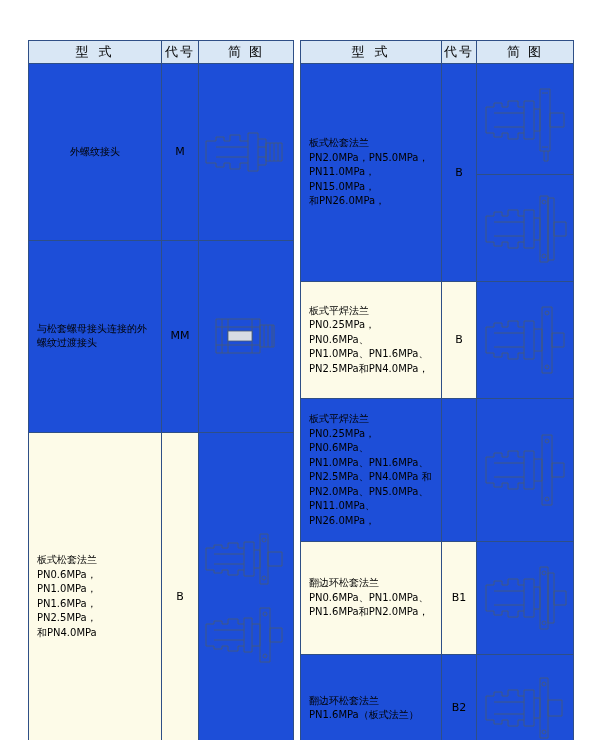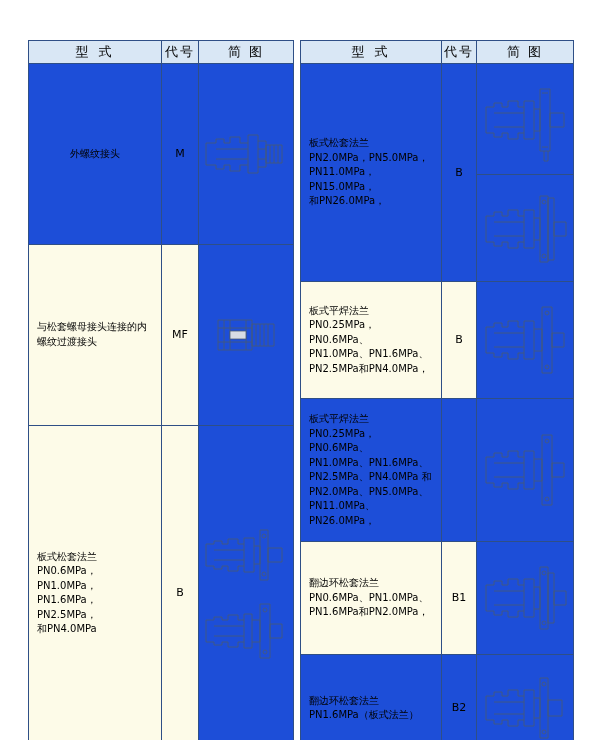--- a/index.html
+++ b/index.html
@@ -118,39 +118,40 @@
                   <path d="M30 26 h16 M30 36 h16"></path>
                   <path d="M14 26 h16 M14 36 h16"></path>
                   <path d="M56 26 h8 M56 36 h8"></path>
                 </g>
               </svg>
             </div>
           </td>
         </tr>
 
 
-
-        <tr>
-          <td class="name tint" style="height:80px">与松套螺母接头连接的内螺纹过渡接头</td>
-          <td class="code tint">MF</td>
+        <tr>
+          <td class="name white" style="height:88px">与松套螺母接头连接的外螺纹过渡接头</td>
+          <td class="code white">MM</td>
           <td class="fig white">
             <div class="fig-wrap">
               <svg width="88" height="62" viewBox="0 0 88 62">
                 <g class="fittingline" stroke-width="0.8">
-                  <path d="M16 16 h34 v30 h-34 z"></path>
-                  <path d="M22 16 v30 M28 16 v30 M44 16 v30"></path>
-                  <path d="M50 20 h22 v22 h-22 z"></path>
-                  <path d="M54 20 v22 M58 20 v22 M62 20 v22 M66 20 v22"></path>
-                  <path d="M16 24 h34 M16 38 h34"></path>
-                  <path d="M28 27 h16 v8 h-16 z" fill="#d7dce4"></path>
-                </g>
-              </svg>
-            </div>
-          </td>
-        </tr>
+                  <path d="M14 14 h44 v34 h-44 z"></path>
+                  <path d="M20 14 v34 M26 14 v34 M50 14 v34"></path>
+                  <path d="M58 20 h14 v22 h-14"></path>
+                  <path d="M58 20 v22"></path>
+                  <path d="M62 20 v22 M66 20 v22 M70 20 v22"></path>
+                  <path d="M26 26 h24 v10 h-24 z" fill="#d7dce4"></path>
+                  <path d="M14 22 h44 M14 40 h44"></path>
+                </g>
+              </svg>
+            </div>
+          </td>
+        </tr>
+
 
 
         <tr>
           <td class="name tint" style="height:160px; white-space:pre-line">板式松套法兰
 PN0.6MPa，PN1.0MPa，
 PN1.6MPa，PN2.5MPa，
 和PN4.0MPa</td>
           <td class="code tint">B</td>
           <td class="fig white">
             <div class="fig-wrap" style="flex-direction:column; gap:6px;">

